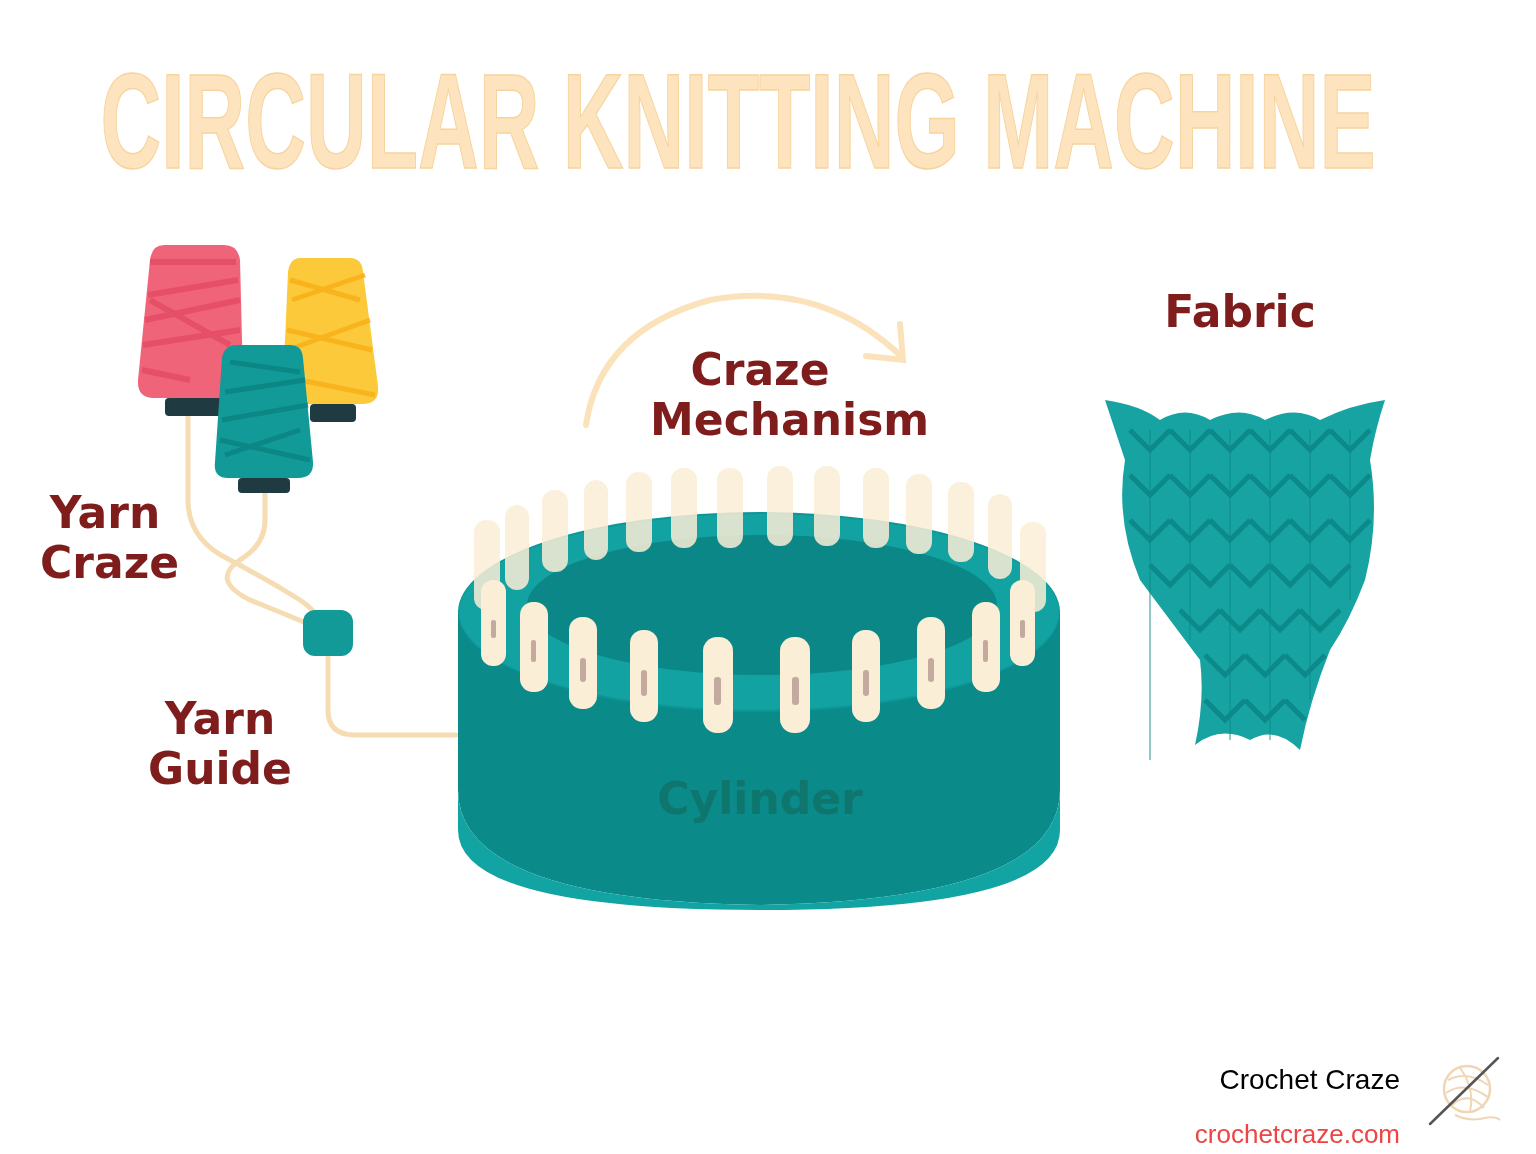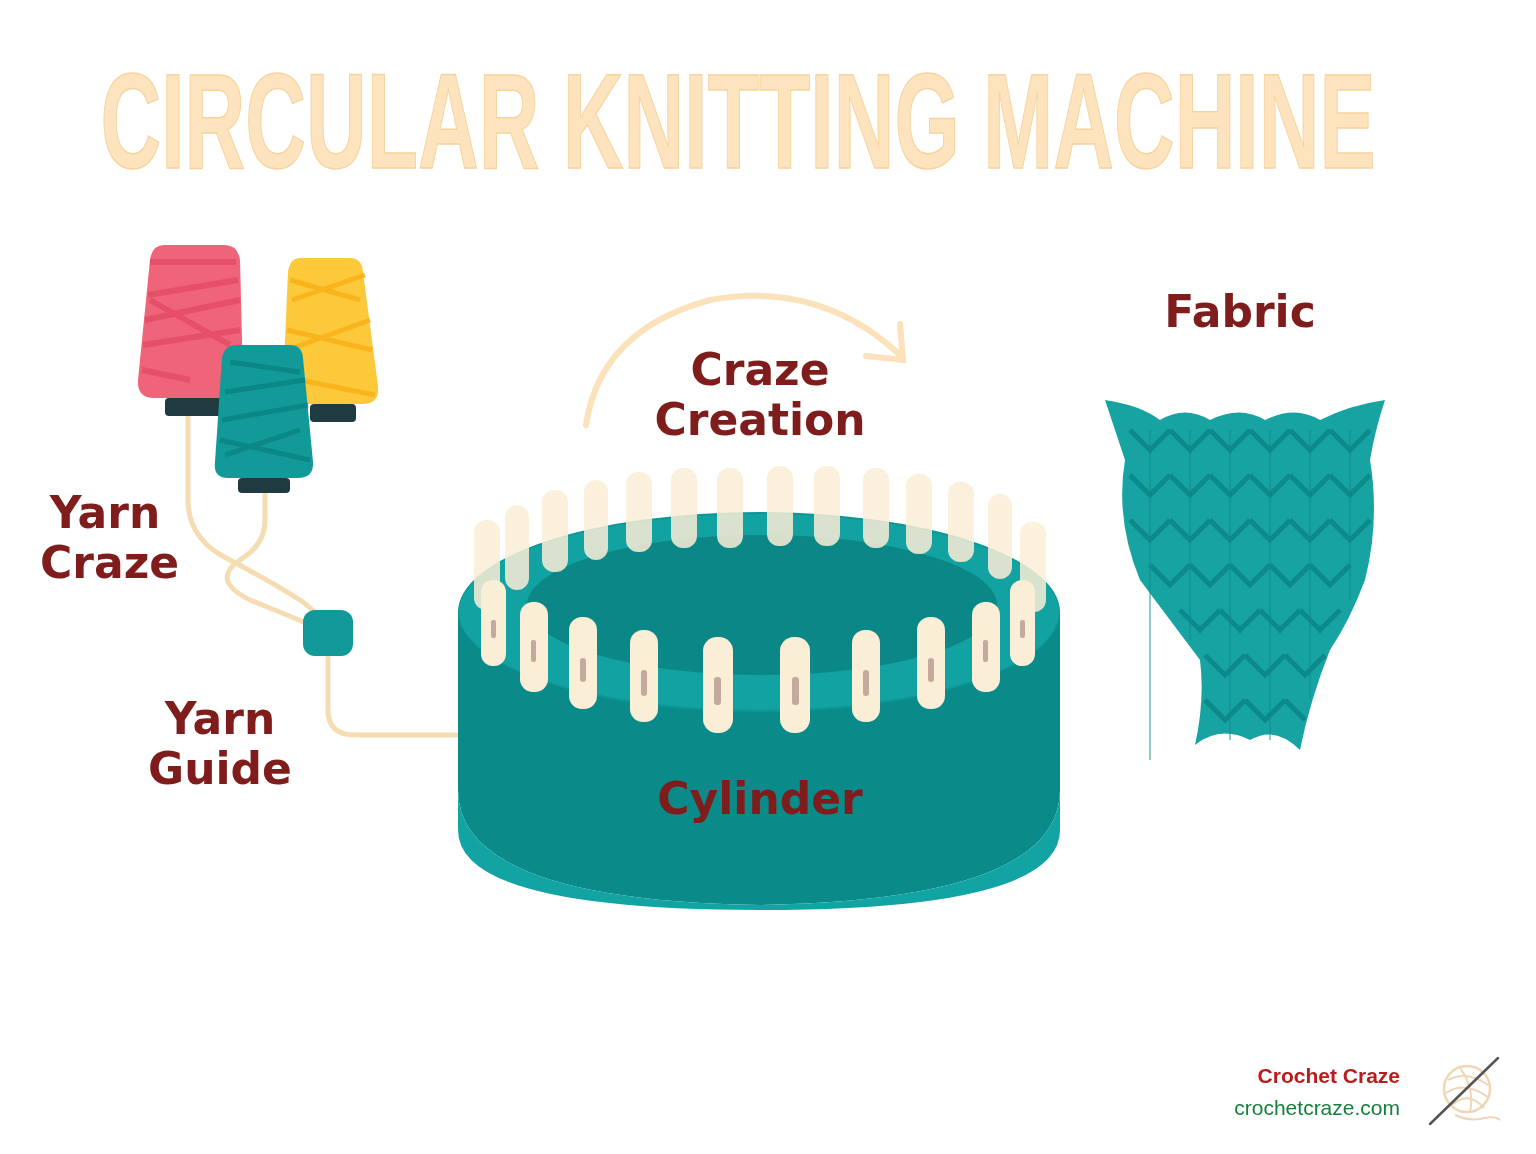--- a/index.html
+++ b/index.html
@@ -2,22 +2,22 @@
 <html><head>
 <meta charset="utf-8">
 <style>
   html, body { margin:0; padding:0; background:#ffffff; }
   body { width:1536px; height:1154px; position:relative; overflow:hidden; font-family:"Liberation Sans", sans-serif; }
   .title { position:absolute; left:98px; top:62px; width:1280px; height:120px; }
   .title text { font-family:"Liberation Sans", sans-serif; font-weight:bold; }
   .label { position:absolute; font-family:"DejaVu Sans", sans-serif; font-weight:bold; color:#7f1d1d; font-size:44px; line-height:50px; text-align:center; }
   svg.art { position:absolute; left:0; top:0; }
   .brand { position:absolute; right:136px; top:1064px; text-align:right; }
-  .brand-name { font-family:"Liberation Sans", sans-serif; font-weight:bold; font-size:21px; color:#b91c1c; }
-  .brand-url { font-family:"Liberation Sans", sans-serif; font-size:21px; color:#15803d; margin-top:8px; }
+  .brand-name { font-family:"Liberation Sans", sans-serif; font-weight:normal; font-size:28px; color:#000000; }
+  .brand-url { font-family:"Liberation Sans", sans-serif; font-size:26px; color:#ef4444; margin-top:23px; }
 </style>
 </head>
 <body>
 
 <svg class="title" viewBox="0 0 1280 120" preserveAspectRatio="none">
   <text x="640" y="106" text-anchor="middle" font-size="136" fill="#fde4bf" stroke="#f7d49e" stroke-width="1.5" textLength="1275" lengthAdjust="spacingAndGlyphs">CIRCULAR KNITTING MACHINE</text>
 </svg>
 
 <svg class="art" width="1536" height="1154" viewBox="0 0 1536 1154">
 
@@ -146,23 +146,23 @@
 <div class="label" style="left:40px; top:488px; width:130px;">
   <div>Yarn</div>
   <div>Craze</div>
 </div>
 <div class="label" style="left:145px; top:694px; width:150px;">
   <div>Yarn</div>
   <div>Guide</div>
 </div>
 <div class="label" style="left:650px; top:345px; width:220px;">
   <div>Craze</div>
-  <div>Creation</div>
+  <div>Mechanism</div>
 </div>
-<div class="label" style="left:640px; top:774px; width:240px; color:#7f1d1d;">Cylinder</div>
+<div class="label" style="left:640px; top:774px; width:240px; color:#0f766e;">Cylinder</div>
 <div class="label" style="left:1130px; top:287px; width:220px;">
   <div>Fabric</div>
 </div>
 <div class="label" style="left:1110px; top:842px; width:290px;">
 </div>
 
 <div class="brand">
   <div class="brand-name">Crochet Craze</div>
   <div class="brand-url">crochetcraze.com</div>
 </div>

